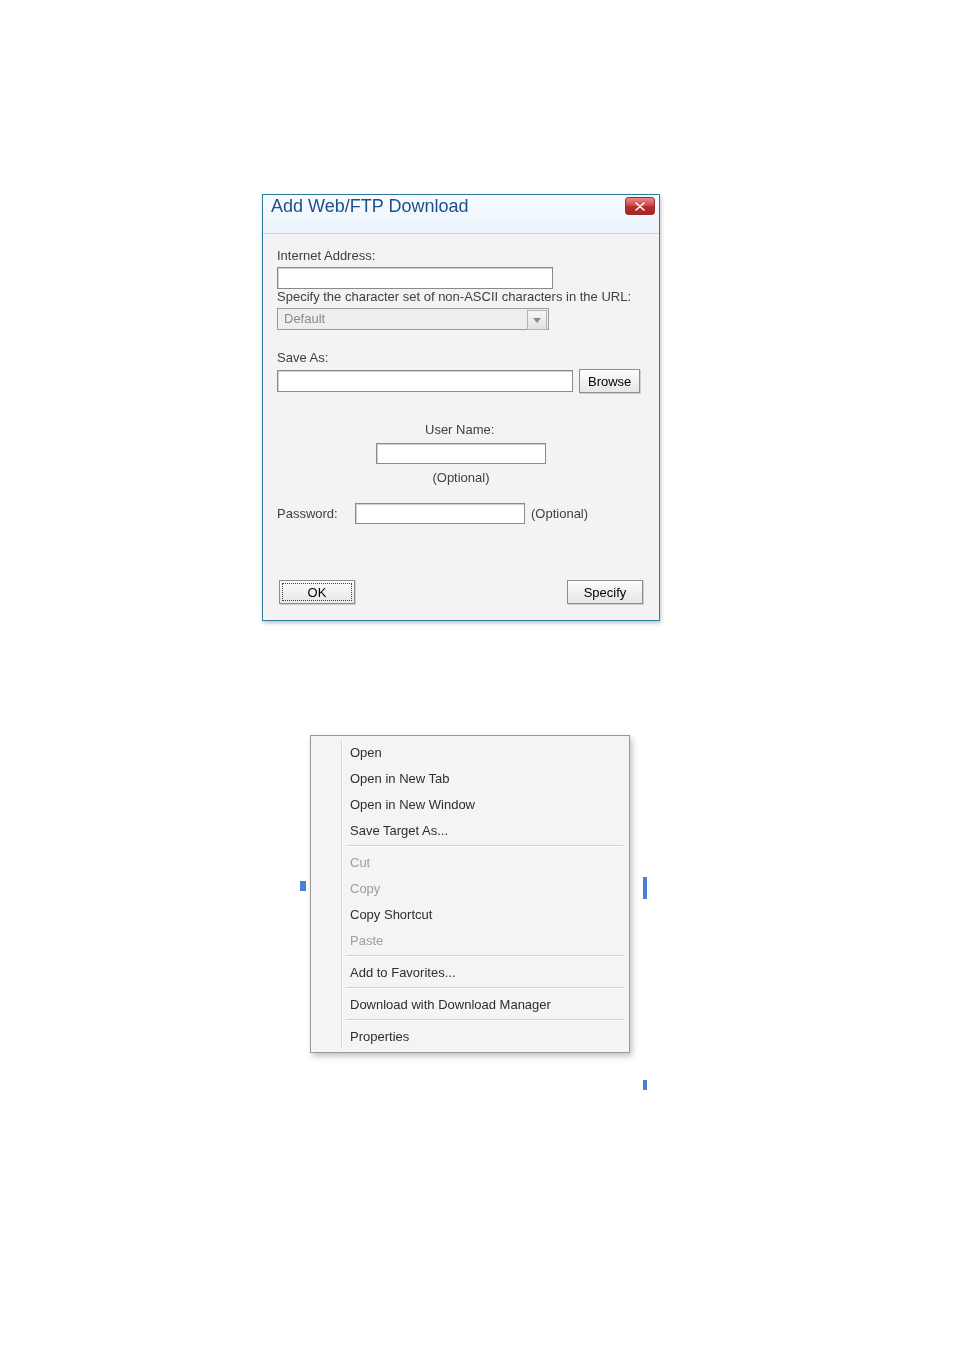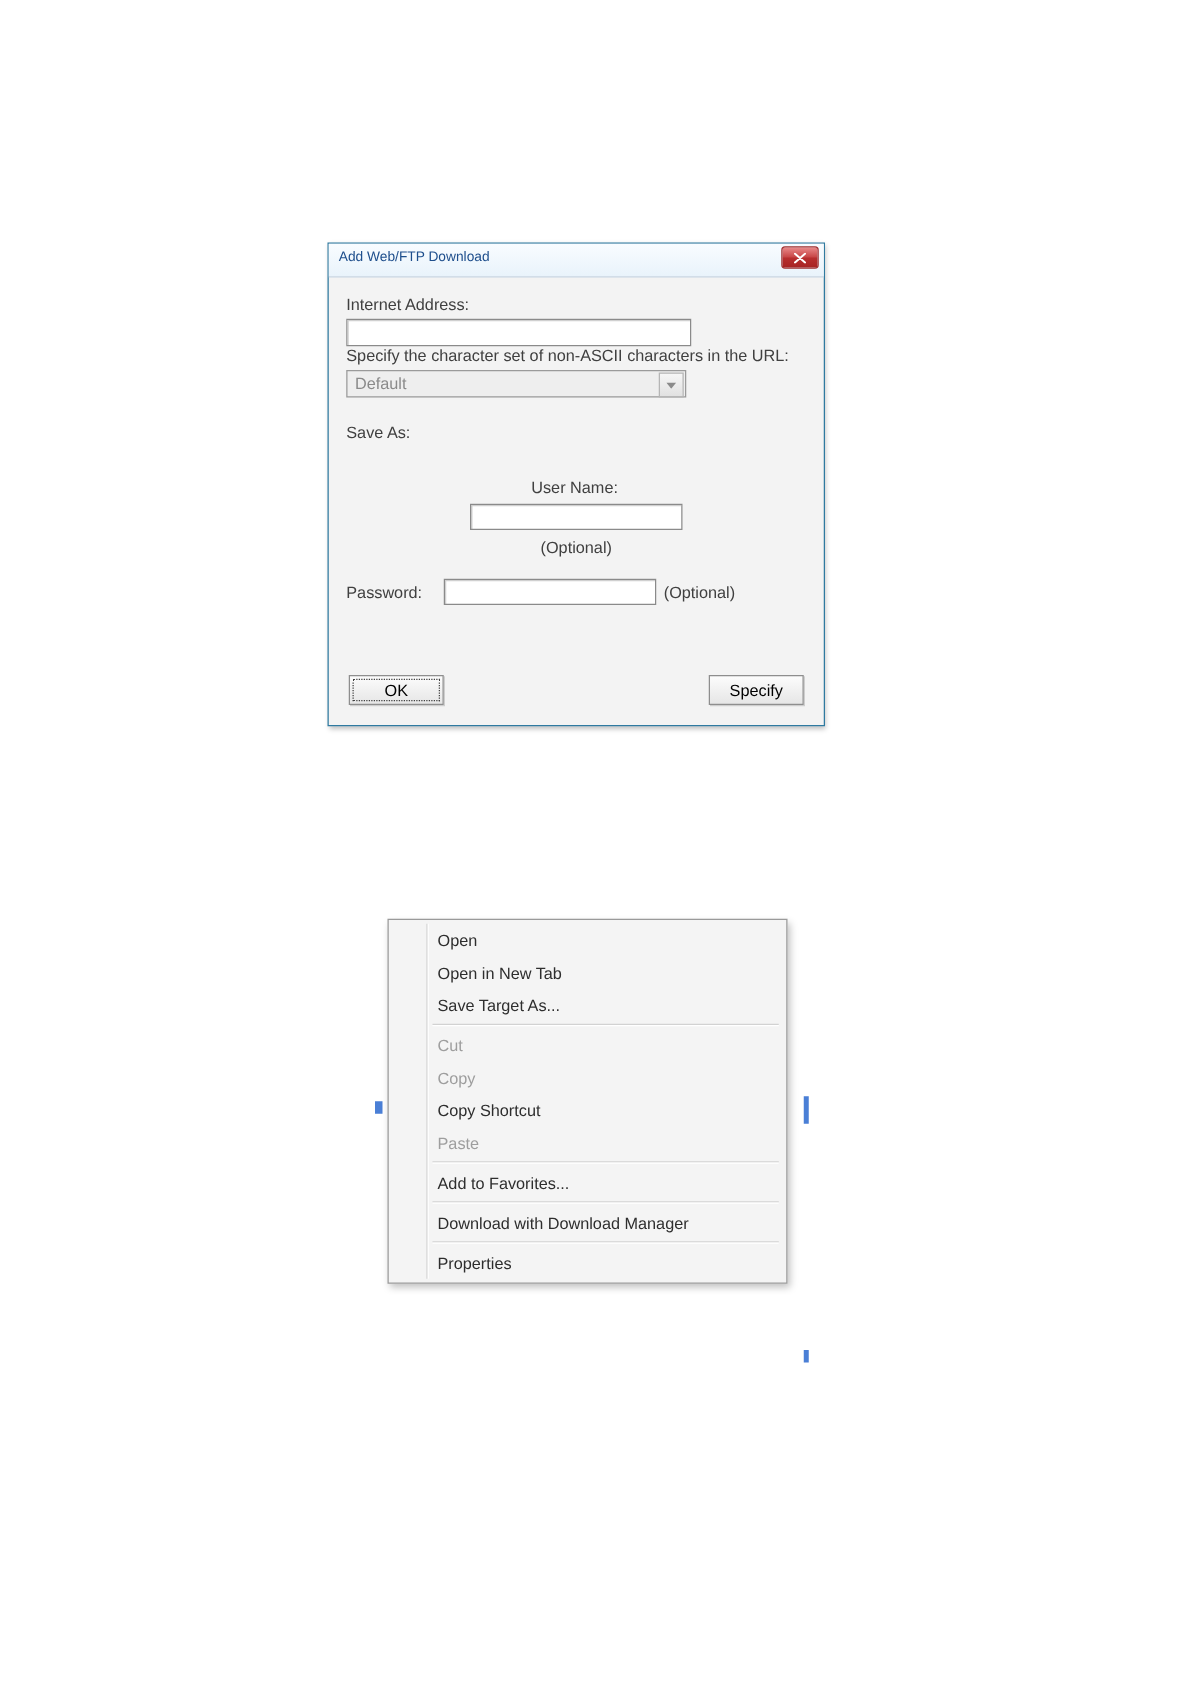--- a/index.html
+++ b/index.html
@@ -23,22 +23,22 @@
     background: #f3f3f3;
     border: 1px solid #2f7aa0;
     box-shadow: 1px 2px 4px rgba(0,0,0,0.25);
   }
   .titlebar {
     height: 22px;
     background: linear-gradient(#f9fcff, #e9f3fb);
     border-bottom: 1px solid #c7d6e4;
     display: flex;
     align-items: center;
-    padding: 0 4px 4px 8px;
-    font-size: 11px;
+    padding: 0 4px 16px 8px;
+    font-size: 18px;
     color: #1e4e8c;
   }
   .titlebar .title {
     flex: 1;
     white-space: nowrap;
   }
   .close-btn {
     width: 28px;
     height: 16px;
     border: 1px solid #a03030;
@@ -191,20 +191,24 @@
     <div class="select-wrap">
       <div class="select-field">Default</div>
       <div class="select-arrow">
         <svg width="8" height="5" viewBox="0 0 8 5">
             <path d="M0 0 L4 5 L8 0 Z" fill="#8a8a8a"></path>
           </svg>
       </div>
     </div>
 
     <div class="lbl" style="margin-top:20px;">Save As:</div>
+    <div class="row" style="margin-top:4px;">
+      <input class="text-input" type="text" style="width: 296px;" value="">
+      <button class="btn browse">Browse</button>
+    </div>
 
     <div class="row" style="margin-top:29px;flex-direction:column;">
       <span class="lbl" style="width:72px;">User Name:</span>
       <input class="text-input small" type="text" style="width: 170px;" value="">
       <span class="lbl">(Optional)</span>
     </div>
 
     <div class="row" style="margin-top:18px;">
       <span class="lbl" style="width:72px;">Password:</span>
       <input class="text-input small" type="password" style="width: 170px;" value="">
@@ -217,20 +221,21 @@
     </div>
 
   </div>
 </div>
 
 <div class="ctxmenu">
   <div class="gutter-border"></div>
 
   <div class="ctx-item">Open</div>
   <div class="ctx-item">Open in New Tab</div>
+  <div class="ctx-item">Open in New Window</div>
   <div class="ctx-item">Save Target As...</div>
 
   <div class="ctx-sep"></div>
 
   <div class="ctx-item disabled">Cut</div>
   <div class="ctx-item disabled">Copy</div>
   <div class="ctx-item">Copy Shortcut</div>
   <div class="ctx-item disabled">Paste</div>
 
   <div class="ctx-sep"></div>

